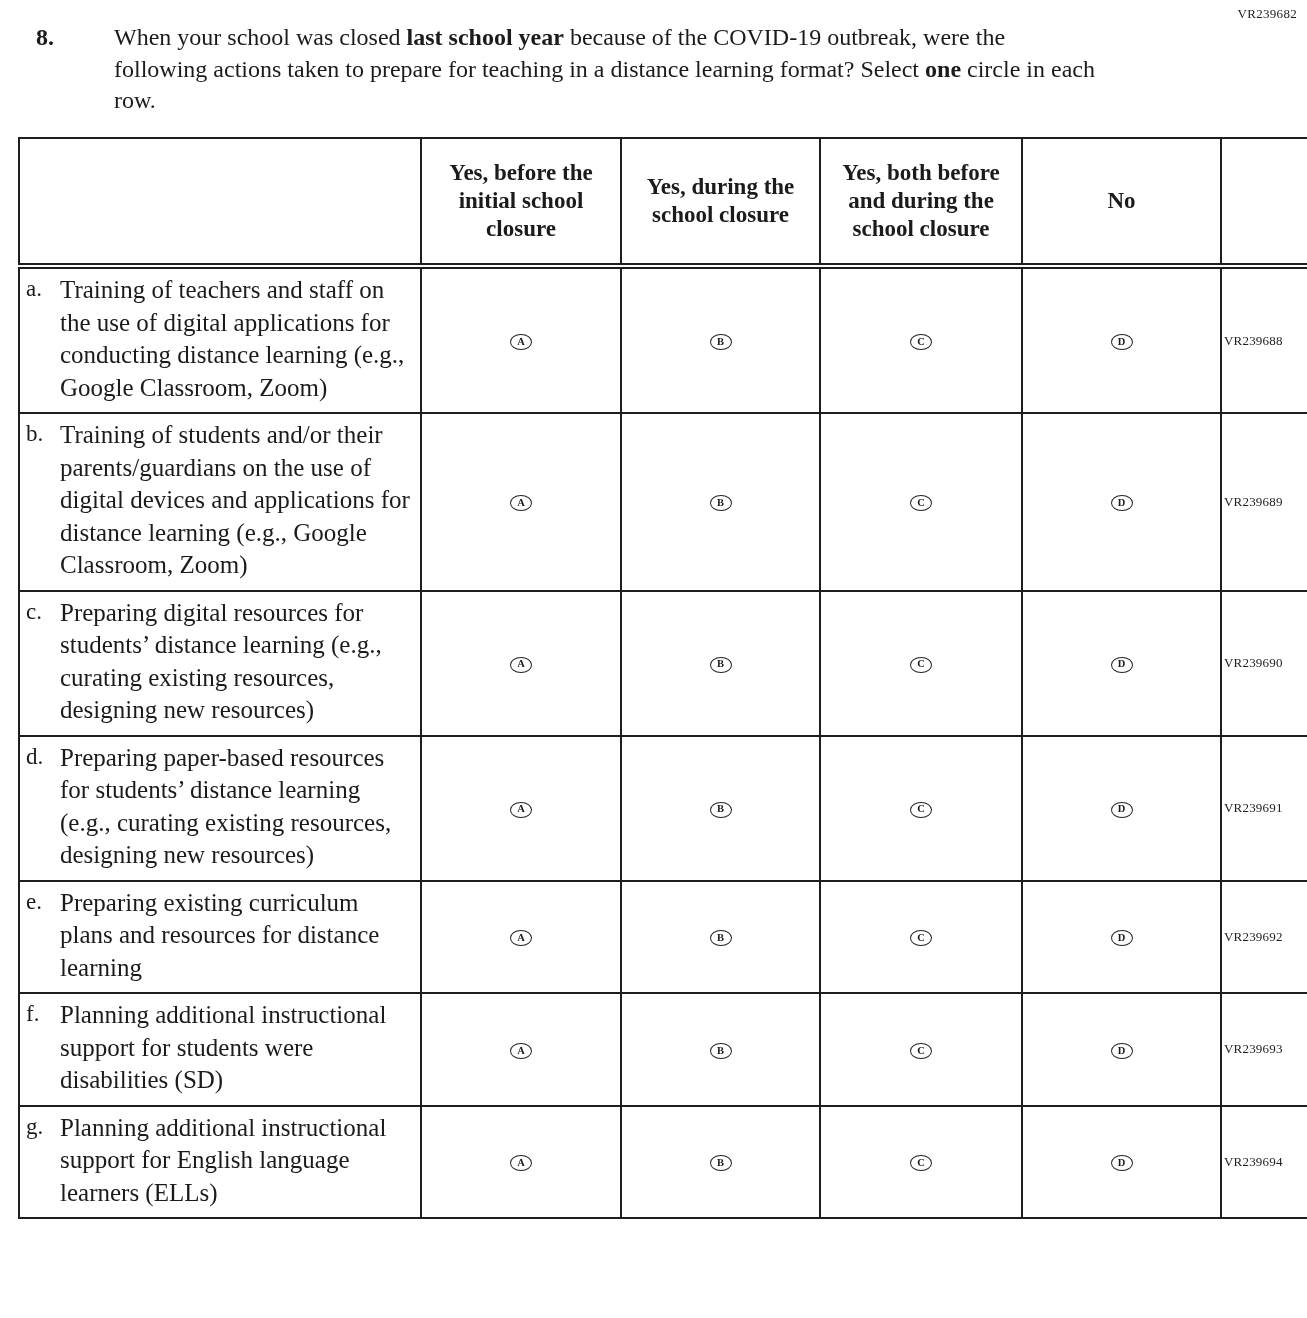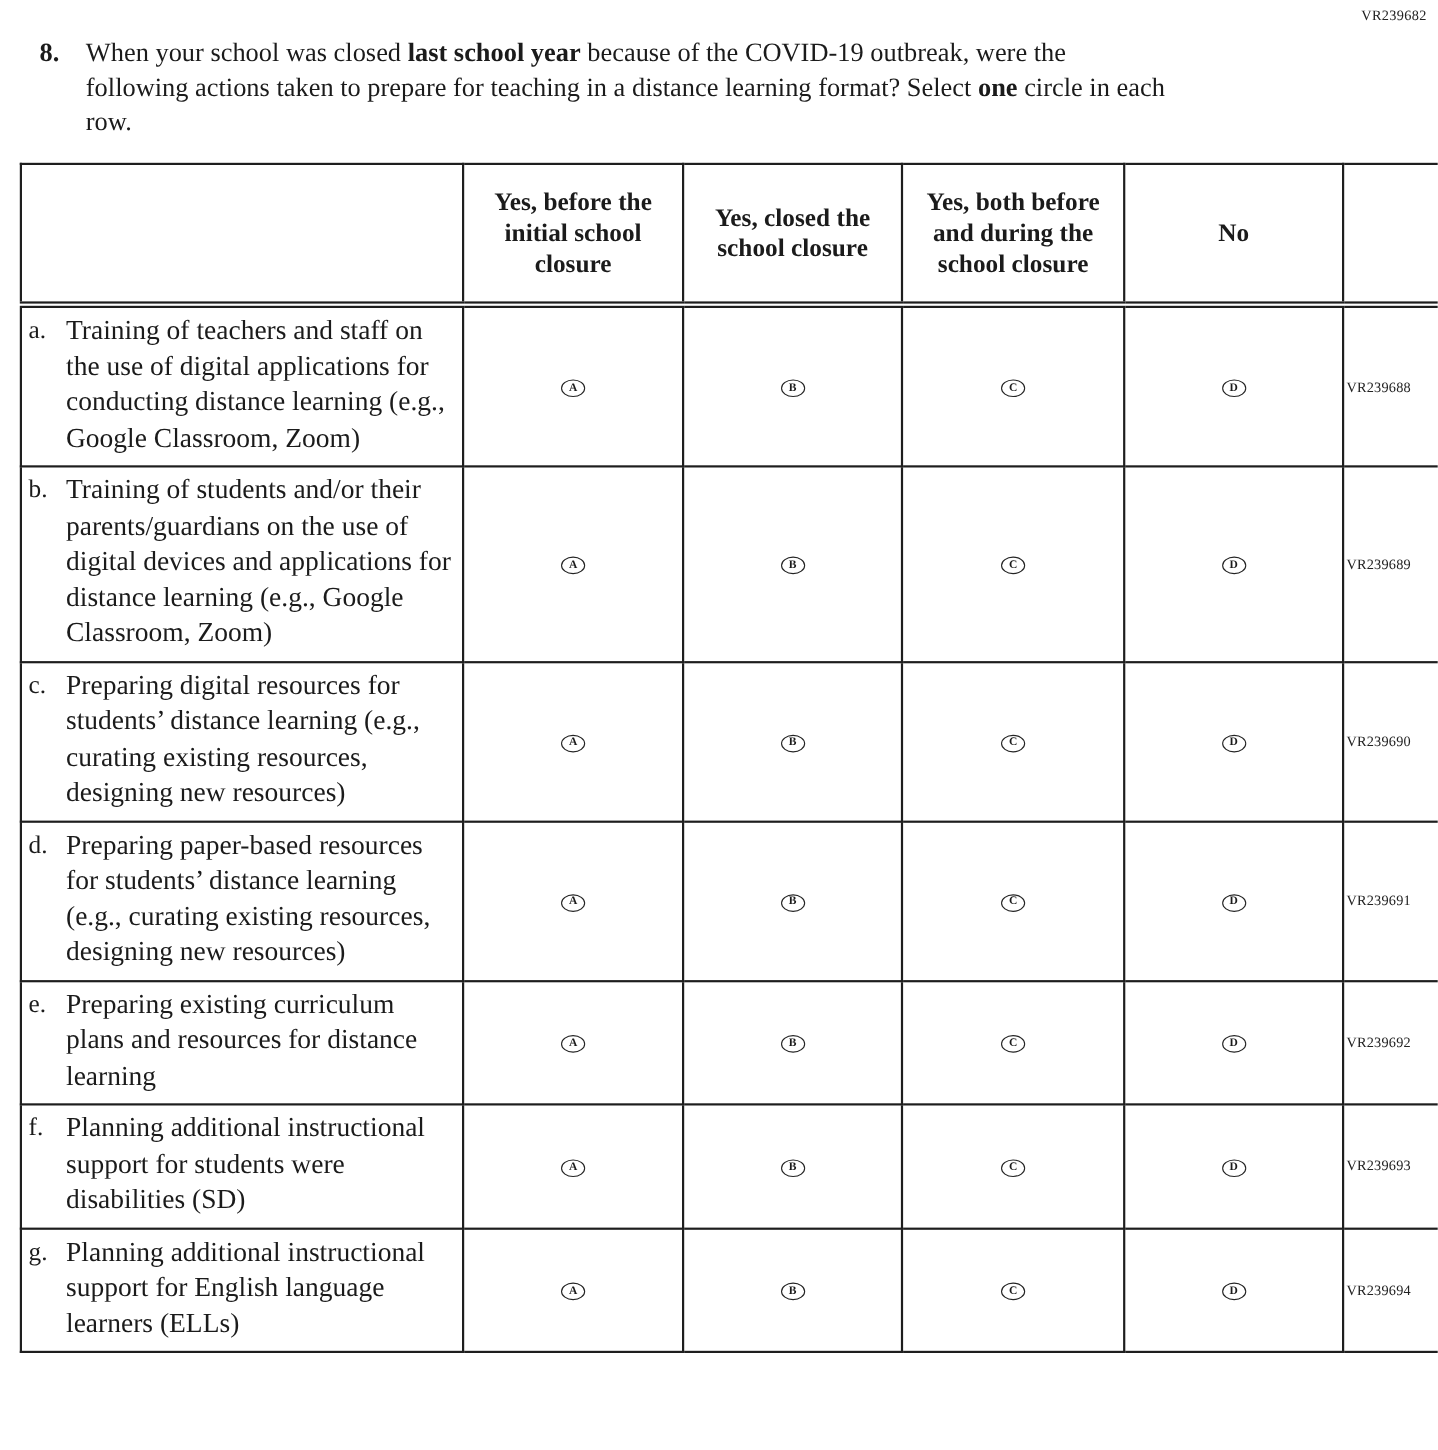--- a/index.html
+++ b/index.html
@@ -5,21 +5,21 @@
   * { box-sizing: border-box; margin: 0; padding: 0; }
   html, body { background: #ffffff; }
   body {
     width: 1307px;
     height: 1318px;
     font-family: "Liberation Serif", "DejaVu Serif", serif;
     color: #1b1b1b;
     position: relative;
     overflow: hidden;
   }
-  .page { position: relative; width: 1307px; height: 1164px; padding: 17px 8px 0 8px; }
+  .page { position: relative; width: 1307px; height: 1164px; padding: 6px 8px 0 8px; }
 
   .page-code {
     position: absolute;
     top: 6px;
     right: 10px;
     font-size: 13px;
     letter-spacing: 0.3px;
     color: #222;
   }
 
@@ -32,20 +32,21 @@
     font-weight: bold;
     font-size: 24px;
     width: 42px;
     flex: 0 0 auto;
     line-height: 1.32;
   }
   .q-text {
     font-size: 24px;
     line-height: 1.32;
     max-width: 990px;
+    margin-left: 36px;
   }
   .q-text b { font-weight: bold; }
 
   table.grid {
     border-collapse: collapse;
     table-layout: fixed;
     width: 1290px;
     margin-left: 10px;
   }
   table.grid td, table.grid th {
@@ -125,21 +126,21 @@
       <col style="width:200px">
       <col style="width:199px">
       <col style="width:202px">
       <col style="width:199px">
       <col style="width:88px">
     </colgroup>
     <thead>
       <tr>
         <th class="head-cell corner-cell"></th>
         <th class="head-cell">Yes, before the initial school closure</th>
-        <th class="head-cell">Yes, closed the school closure</th>
+        <th class="head-cell">Yes, during the school closure</th>
         <th class="head-cell">Yes, both before and during the school closure</th>
         <th class="head-cell">No</th>
         <th class="head-cell tail-cell"></th>
       </tr>
     </thead>
     <tbody>
 
       <tr>
         <td class="label-cell">
           <div class="label-wrap">

